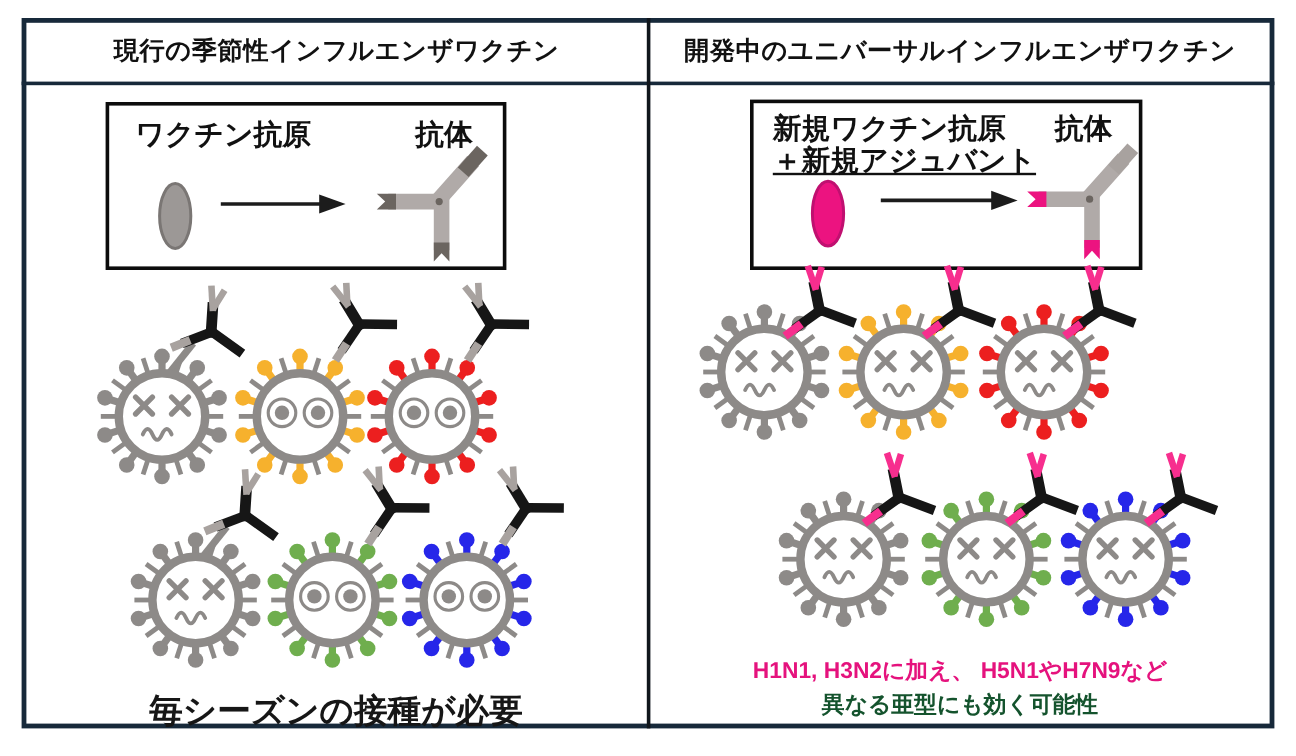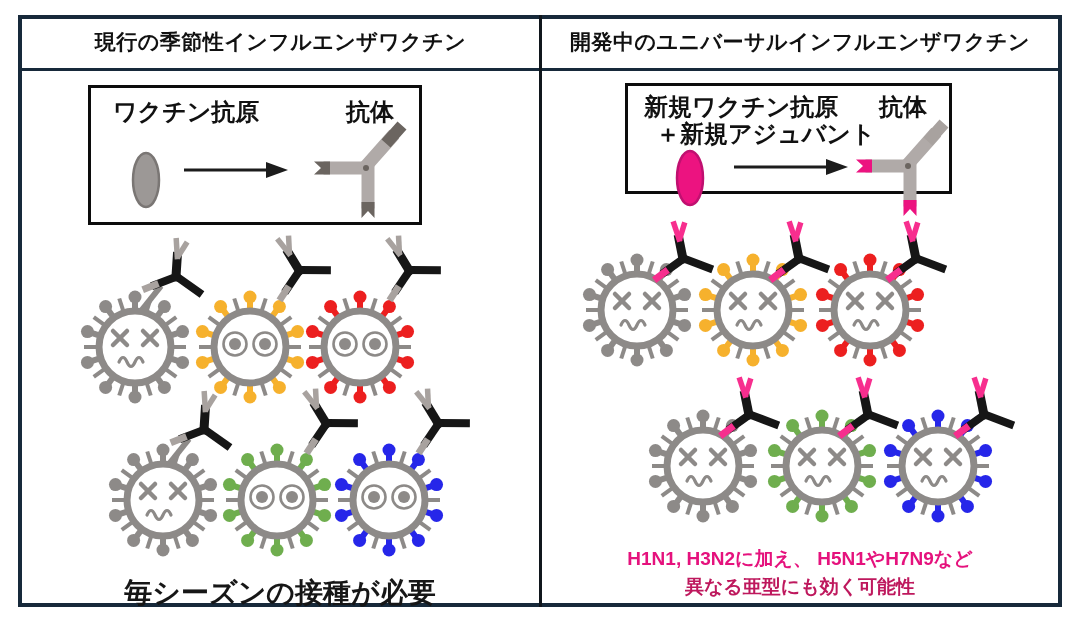--- a/index.html
+++ b/index.html
@@ -10,26 +10,26 @@
            border:4px solid #17293A; background:transparent; }
   .hsep  { position:absolute; left:18px; top:68px; width:1044px; height:3px; background:#17293A; }
   .vdiv  { position:absolute; left:539px; top:15px; width:3px; height:592px; background:#10161c; }
   .panel-header { position:absolute; top:15px; height:53px; display:flex; align-items:center;
                   justify-content:center; font-size:21px; font-weight:bold; color:#111;
                   letter-spacing:0.5px; }
   .ph-left  { left:22px;  width:517px; }
   .ph-right { left:542px; width:516px; }
   .inbox { position:absolute; border:3px solid #0c0c0c; background:#fff; }
   .inbox-left  { left:88px;  top:85px; width:334px; height:140px; }
-  .inbox-right { left:625px; top:83px; width:327px; height:111px;padding-left:13px; }
+  .inbox-right { left:625px; top:83px; width:327px; height:142px;padding-left:13px; }
   .boxlabel { position:absolute; font-size:24px; font-weight:bold; color:#111; white-space:nowrap; }
   .lbl-antigen-l { left:22px; top:8px; }
   .lbl-ab-l      { left:255px; top:8px; }
   .lbl-antigen-r1{ left:16px; top:5px; }
-  .lbl-antigen-r2{ left:28px; top:32px; }
+  .lbl-antigen-r2{ left:16px; top:32px;text-decoration:underline; }
   .lbl-ab-r      { left:251px; top:5px; }
   .caption { position:absolute; text-align:center; font-weight:bold; white-space:nowrap; }
   .cap-left { left:21px; width:518px; top:574px; font-size:28px; color:#161616; }
   .cap-right1 { left:542px; width:516px; top:546px; font-size:19px; }
   .cap-right2 { left:542px; width:516px; top:574px; font-size:19px; }
   svg.art { position:absolute; left:0; top:0; pointer-events:none; }
 </style>
 </head>
 <body>
 
@@ -48,21 +48,21 @@
   </div>
 
   <div class="inbox inbox-right">
     <div class="boxlabel lbl-antigen-r1">新規ワクチン抗原</div>
     <div class="boxlabel lbl-antigen-r2">＋新規アジュバント</div>
     <div class="boxlabel lbl-ab-r">抗体</div>
   </div>
 
   <div class="caption cap-left">毎シーズンの接種が必要</div>
   <div class="caption cap-right1" style="color: rgb(229, 18, 125);">H1N1, H3N2に加え、 H5N1やH7N9など</div>
-  <div class="caption cap-right2" style="color: #be185d;">異なる亜型にも効く可能性</div>
+  <div class="caption cap-right2" style="color: #14532d;">異なる亜型にも効く可能性</div>
 
   <svg class="art" id="art" width="1080" height="630" viewBox="0 0 1080 630">
       <ellipse cx="146" cy="180" rx="13" ry="27" fill="#9C9896" stroke="#7A7674" stroke-width="2.5"></ellipse>
       <g>
         <line x1="184" y1="170" x2="268" y2="170" stroke="#1c1c1c" stroke-width="3" stroke-linecap="butt"></line>
         <path d="M 266 162 L 288 170 L 266 178 Z" fill="#1c1c1c"></path>
       </g>
       <g transform="translate(364,168)">
         <line x1="0" y1="0" x2="-34" y2="0" stroke="#B0AAA8" stroke-width="13" stroke-linecap="square"></line>
         <path d="M -34 -6.5 L -50 -6.5 L -43 0 L -50 6.5 L -34 6.5 Z" fill="#6B6560"></path>

